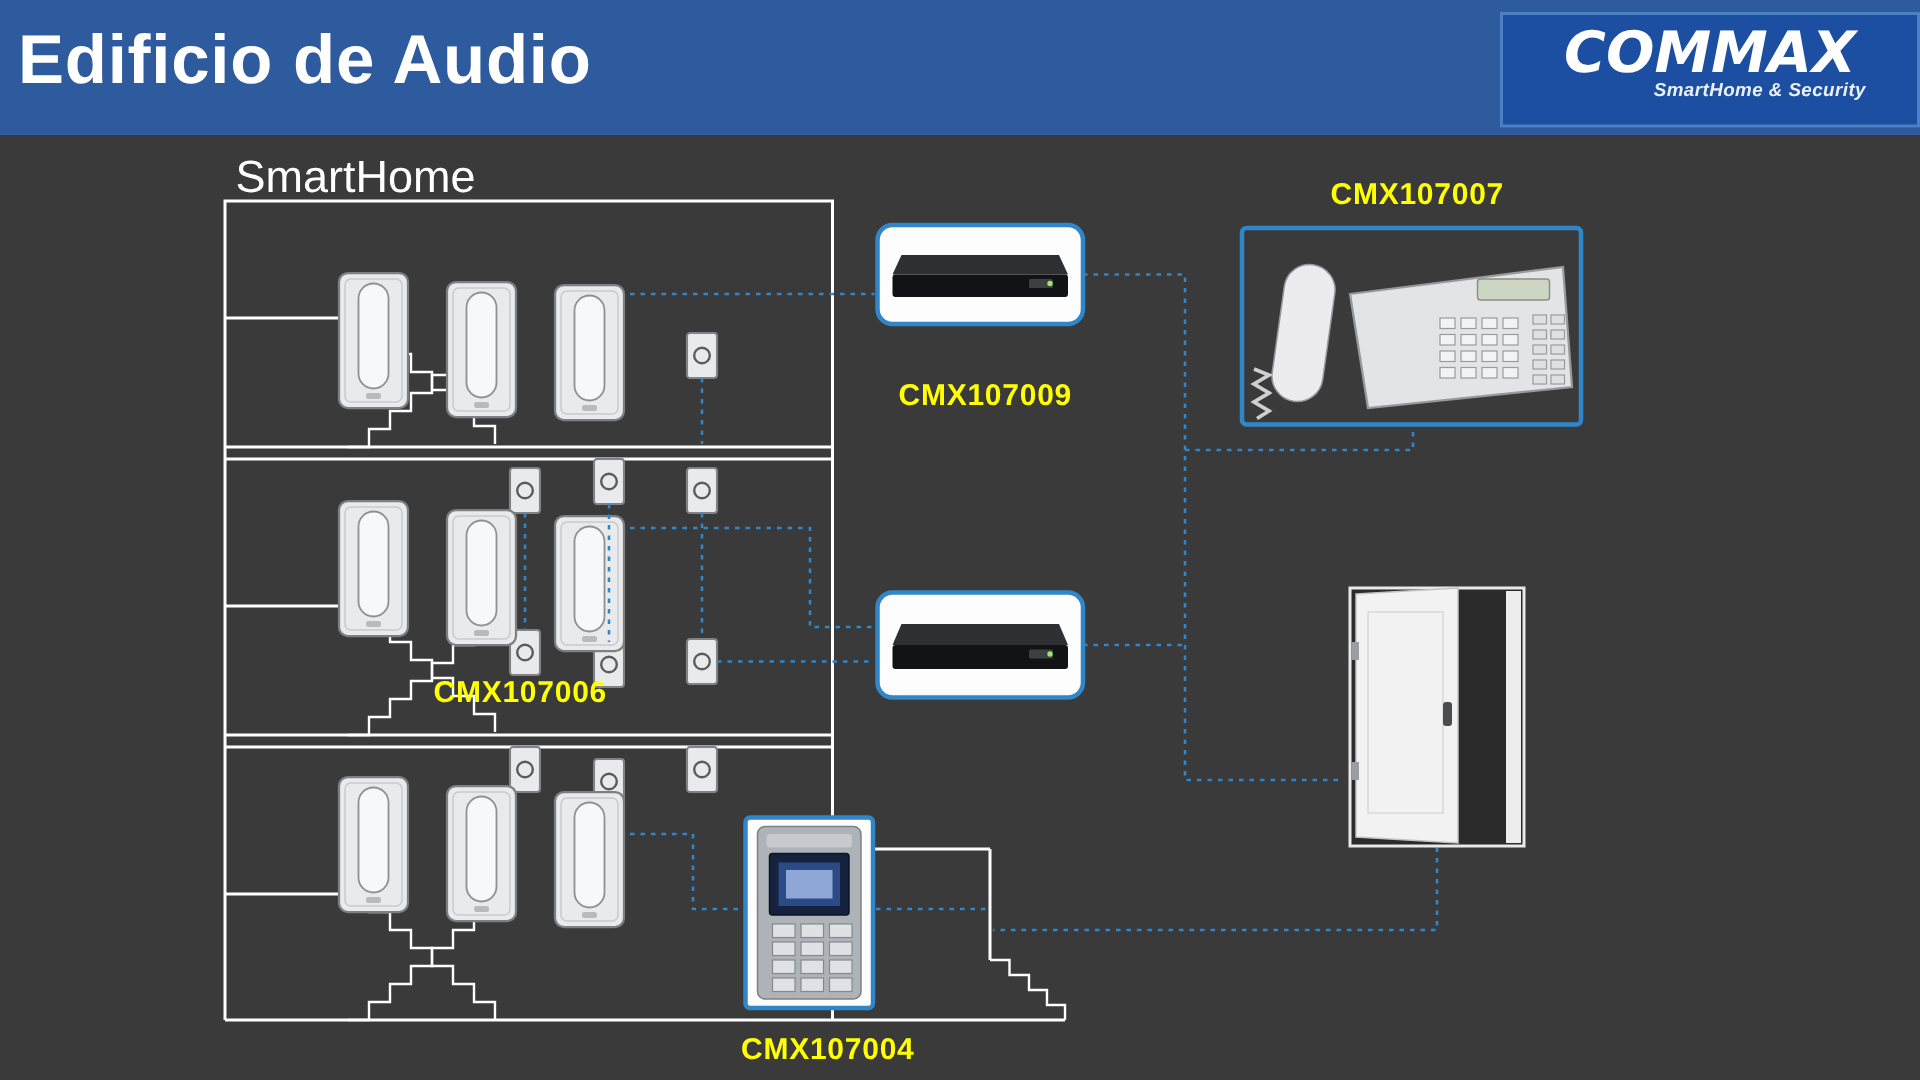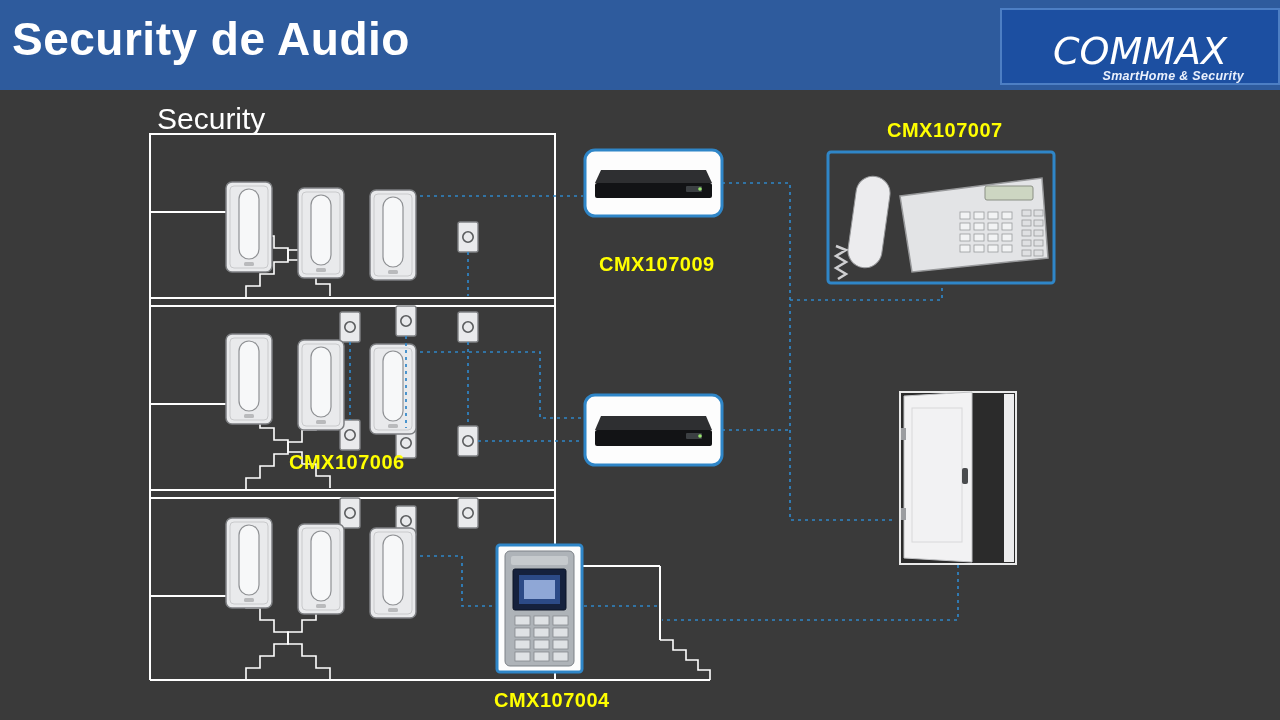--- a/index.html
+++ b/index.html
@@ -11,22 +11,22 @@
     --line-white:#ffffff;
   }
   *{margin:0;padding:0;box-sizing:border-box;}
   body{background:#222;font-family:"Liberation Sans",sans-serif;}
   .slide{position:relative;width:1280px;height:720px;background:var(--bg-dark);overflow:hidden;}
 
   .header{position:absolute;top:0;left:0;width:100%;height:90px;background:var(--header-blue);}
   .title{position:absolute;left:12px;top:12px;font-size:46px;font-weight:bold;color:#fff;letter-spacing:.5px;}
   .logo{position:absolute;right:0;top:8px;width:280px;height:77px;background:var(--logo-blue);
         border:2px solid #4d7fc4;}
-  .logo .brand{text-align:center;font-family:"DejaVu Sans",sans-serif;font-size:38px;font-weight:normal;
-        font-style:italic;color:#fff;line-height:46px;margin-top:18px;}
+  .logo .brand{text-align:center;font-family:"DejaVu Sans",sans-serif;font-size:38px;font-weight:bold;
+        font-style:italic;color:#fff;line-height:46px;margin-top:2px;}
   .logo .tagline{text-align:right;padding-right:34px;font-size:12.5px;font-weight:bold;font-style:italic;
         color:#eaf0fc;margin-top:-5px;letter-spacing:.3px;margin-left:12px;}
 
   .diagram-svg{position:absolute;left:0;top:0;}
 
   .building-label{position:absolute;left:157px;top:102px;font-size:30px;color:#fff;}
   .code-label{position:absolute;font-size:20px;font-weight:bold;color:var(--label-yellow);letter-spacing:.5px;}
   .lbl-9{left:599px;top:253px;}
   .lbl-7{left:887px;top:119px;}
   .lbl-6{left:289px;top:451px;}
@@ -37,21 +37,21 @@
   .wl-thin{stroke:var(--line-white);stroke-width:1.6;fill:none;}
   .dotted{stroke:var(--accent-blue);stroke-width:1.7;fill:none;stroke-dasharray:3 4;}
   .prodbox{fill:#fdfdfd;stroke:var(--accent-blue);stroke-width:3;}
 </style>
 </head>
 <body>
 
 <div class="slide">
 
   <div class="header">
-    <div class="title">Security de Audio</div>
+    <div class="title">Edificio de Audio</div>
     <div class="logo">
       <div class="brand">COMMAX</div>
       <div class="tagline">SmartHome &amp; Security</div>
     </div>
   </div>
 
   <svg class="diagram-svg" width="1280" height="720" viewBox="0 0 1280 720">
     <defs>
       <g id="unit">
         <rect x="0" y="0" width="46" height="90" rx="6" fill="#e9eaec" stroke="#7d7f82" stroke-width="1.5"></rect>
@@ -207,19 +207,19 @@
       <rect x="900" y="392" width="116" height="172" fill="#2b2b2b" stroke="#e9e9e9" stroke-width="2"></rect>
       <rect x="1004" y="394" width="10" height="168" fill="#ededee"></rect>
       <polygon points="904,396 972,392 972,562 904,558" fill="#f2f2f3" stroke="#c2c3c5"></polygon>
       <rect x="912" y="408" width="50" height="134" fill="none" stroke="#d8d8da"></rect>
       <rect x="962" y="468" width="6" height="16" rx="2" fill="#4a4c4e"></rect>
       <rect x="901" y="428" width="5" height="12" fill="#9b9da0"></rect>
       <rect x="901" y="508" width="5" height="12" fill="#9b9da0"></rect>
     </g>
   </svg>
 
-  <div class="building-label">Security</div>
+  <div class="building-label">SmartHome</div>
   <div class="code-label lbl-9">CMX107009</div>
   <div class="code-label lbl-7">CMX107007</div>
   <div class="code-label lbl-6">CMX107006</div>
   <div class="code-label lbl-4">CMX107004</div>
 
 </div>
 
 </body></html>

